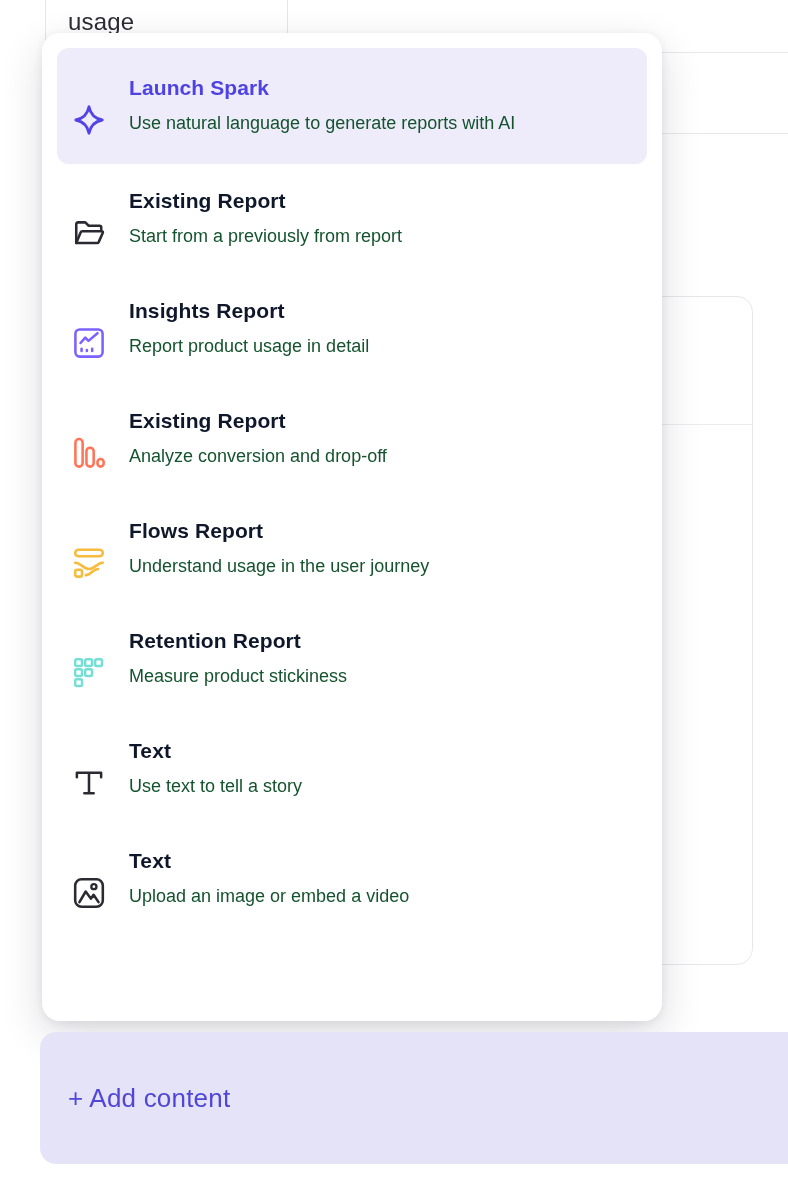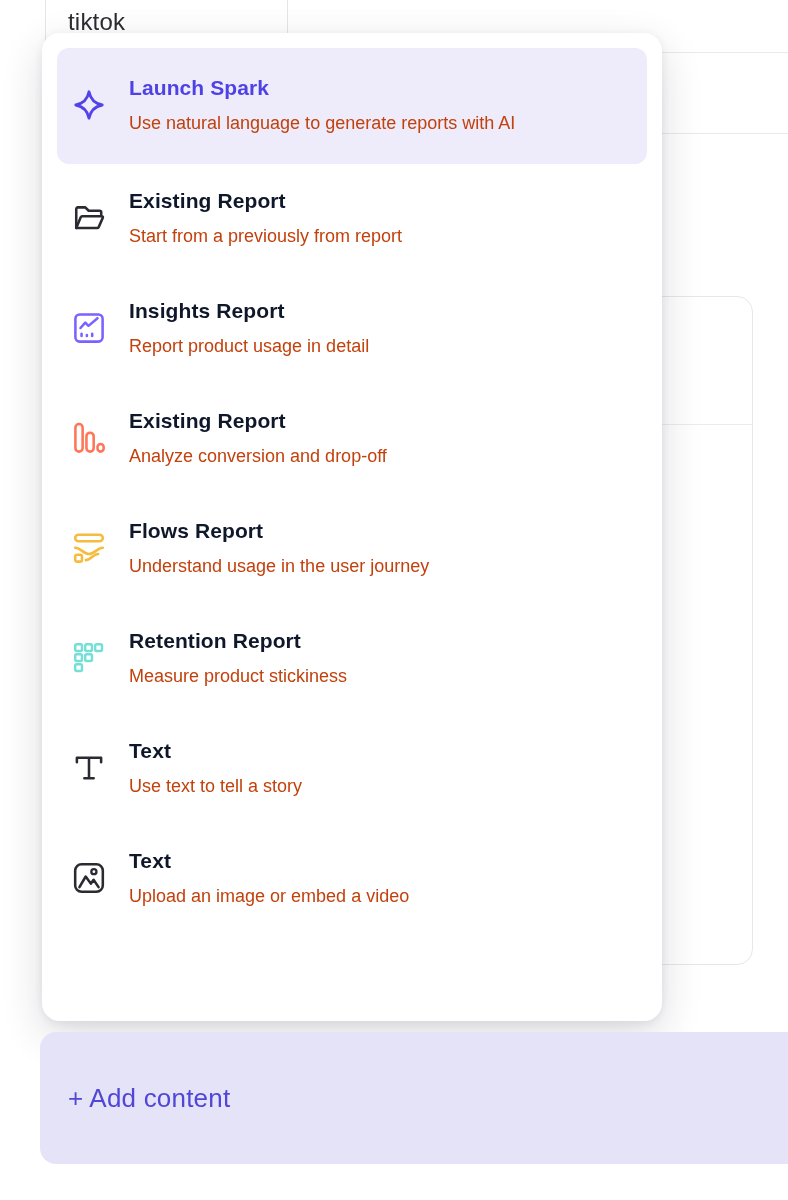--- a/index.html
+++ b/index.html
@@ -29,59 +29,59 @@
   .bg-card-divider { position: absolute; left: 0; right: 0; top: 127px; height: 1px; background: #ececee; }
 
   
   .menu-card {
     position: absolute; left: 42px; top: 33px; width: 620px; height: 988px;
     background: #ffffff; border-radius: 18px;
     box-shadow: 0 14px 40px rgba(35, 35, 60, 0.16), 0 2px 10px rgba(35, 35, 60, 0.07);
     padding: 15px 15px;
   }
   .menu-item {
-    display: flex; align-items: center;
+    display: flex; align-items: flex-end;
     padding: 23px 14px 23px 14px;
     border-radius: 12px;
     cursor: pointer;
   }
   .menu-item.highlighted { background: #eeebfb; padding-top: 26px; padding-bottom: 26px; }
   .menu-item .icon-wrap {
     width: 36px; height: 36px; flex: 0 0 36px;
     margin-right: 22px; margin-top: -2px;
     display: flex; align-items: center; justify-content: center;
   }
   .menu-item .icon-wrap svg { width: 34px; height: 34px; display: block; }
   .menu-item .texts { flex: 1 1 auto; min-width: 0; }
   .menu-item .item-title {
     font-size: 21px; font-weight: 700; letter-spacing: 0.1px;
     color: #0f172a; line-height: 28px; margin-bottom: 7px;
   }
   .menu-item.highlighted .item-title { color: #4e42e4; }
   .menu-item .item-subtitle {
-    font-size: 18px; font-weight: 400; color: #c2410c; line-height: 29px;
+    font-size: 18px; font-weight: 400; color: #14532d; line-height: 29px;
   }
   .menu-item.highlighted .item-subtitle { max-width: 418px; }
 
   
   .add-content-bar {
     position: absolute; left: 40px; right: -24px; top: 1032px; height: 132px;
     background: #e5e3f8; border-radius: 16px;
     display: flex; align-items: center;
     padding-left: 28px;
     cursor: pointer;
   }
   .add-content-label { font-size: 26px; color: #5146d6; letter-spacing: 0.2px; }
 </style>
 </head>
 <body>
 
 <div class="bg-vline v1"></div>
 <div class="bg-vline v2"></div>
-<div class="bg-cell-text">tiktok</div>
+<div class="bg-cell-text">usage</div>
 <div class="bg-hline h1"></div>
 <div class="bg-hline h2"></div>
 <div class="bg-card">
   <div class="bg-card-divider"></div>
 </div>
 
 <div class="menu-card" id="menu-card">
     <div class="menu-item highlighted">
     <span class="icon-wrap" style="color: rgb(83, 67, 230);">
         <svg viewBox="0 0 36 36" fill="none">

